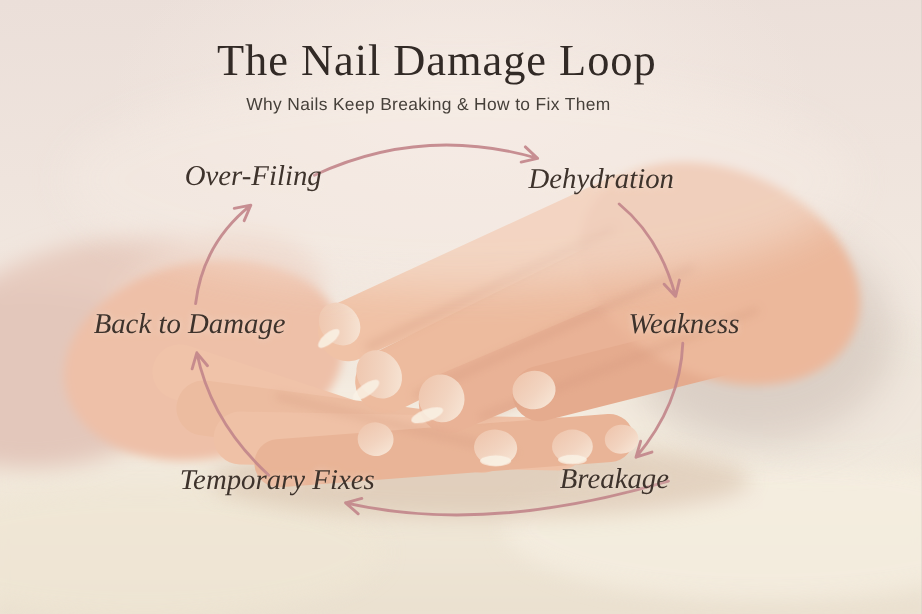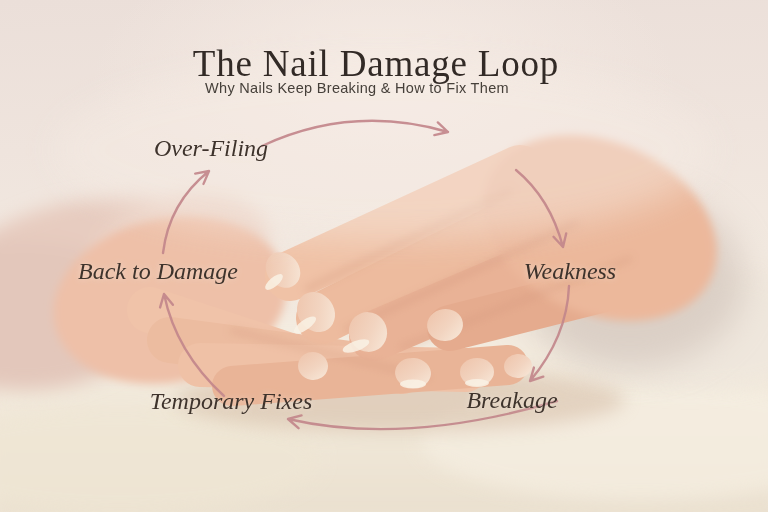--- a/index.html
+++ b/index.html
@@ -7,21 +7,21 @@
     position:relative;width:768px;height:512px;overflow:hidden;
     background:
       radial-gradient(ellipse 420px 220px at 50% 16%, #f6ece5 0%, rgba(246,236,229,0) 70%),
       linear-gradient(178deg,#ebdfd9 0%, #efe4dd 28%, #f2e9e0 52%, #f1e8da 75%, #ece2d2 100%);
     font-family:"Liberation Serif", serif;
   }
   svg.layer{position:absolute;left:0;top:0;width:768px;height:512px;}
   .page-title{
     position:absolute;left:364px;top:51px;transform:translate(-50%,-50%);
     font-family:"Liberation Serif", serif;font-size:37px;font-weight:500;
-    color:#322a26;letter-spacing:0.8px;white-space:nowrap;margin:12px;
+    color:#322a26;letter-spacing:0.8px;white-space:nowrap;margin:0;
   }
   .page-subtitle{
     position:absolute;left:357px;top:88px;transform:translate(-50%,-50%);
     font-family:"Liberation Sans", sans-serif;font-size:14.5px;font-weight:400;
     color:#46403a;letter-spacing:0.3px;white-space:nowrap;margin:0;text-align:right;
   }
   .stage-label{
     position:absolute;transform:translate(-50%,-50%);
     font-family:"Liberation Serif", serif;font-style:italic;font-size:24px;
     color:#3e332c;white-space:nowrap;text-shadow:0 0 6px rgba(245,238,232,.55);
@@ -130,18 +130,19 @@
     <path class="arc" d="M569,286 Q567,337 530,381 M543.3,376.7 L530,381 L533.9,367.6" stroke="#c2878b"></path>
     <path class="arc" d="M557,401 Q405,446 288,419 M298.5,428.2 L288,419 L301.5,415.4" stroke="#c2878b"></path>
     <path class="arc" d="M224,396 Q176,352 164,294 M160.1,307.4 L164,294 L172.9,304.8" stroke="#c2878b"></path>
     <path class="arc" d="M163,253 Q169,203 209,171 M195.2,173.6 L209,171 L203.5,183.9" stroke="#c2878b"></path>
   </svg>
 
   <h1 class="page-title">The Nail Damage Loop</h1>
   <p class="page-subtitle">Why Nails Keep Breaking &amp; How to Fix Them</p>
 
   <span class="stage-label stage-0">Over-Filing</span>
+  <span class="stage-label stage-1">Dehydration</span>
   <span class="stage-label stage-2">Weakness</span>
   <span class="stage-label stage-3">Breakage</span>
   <span class="stage-label stage-5">Back to Damage</span>
   <span class="stage-label stage-4">Temporary Fixes</span>
 
 </div>
 
 </body></html>

